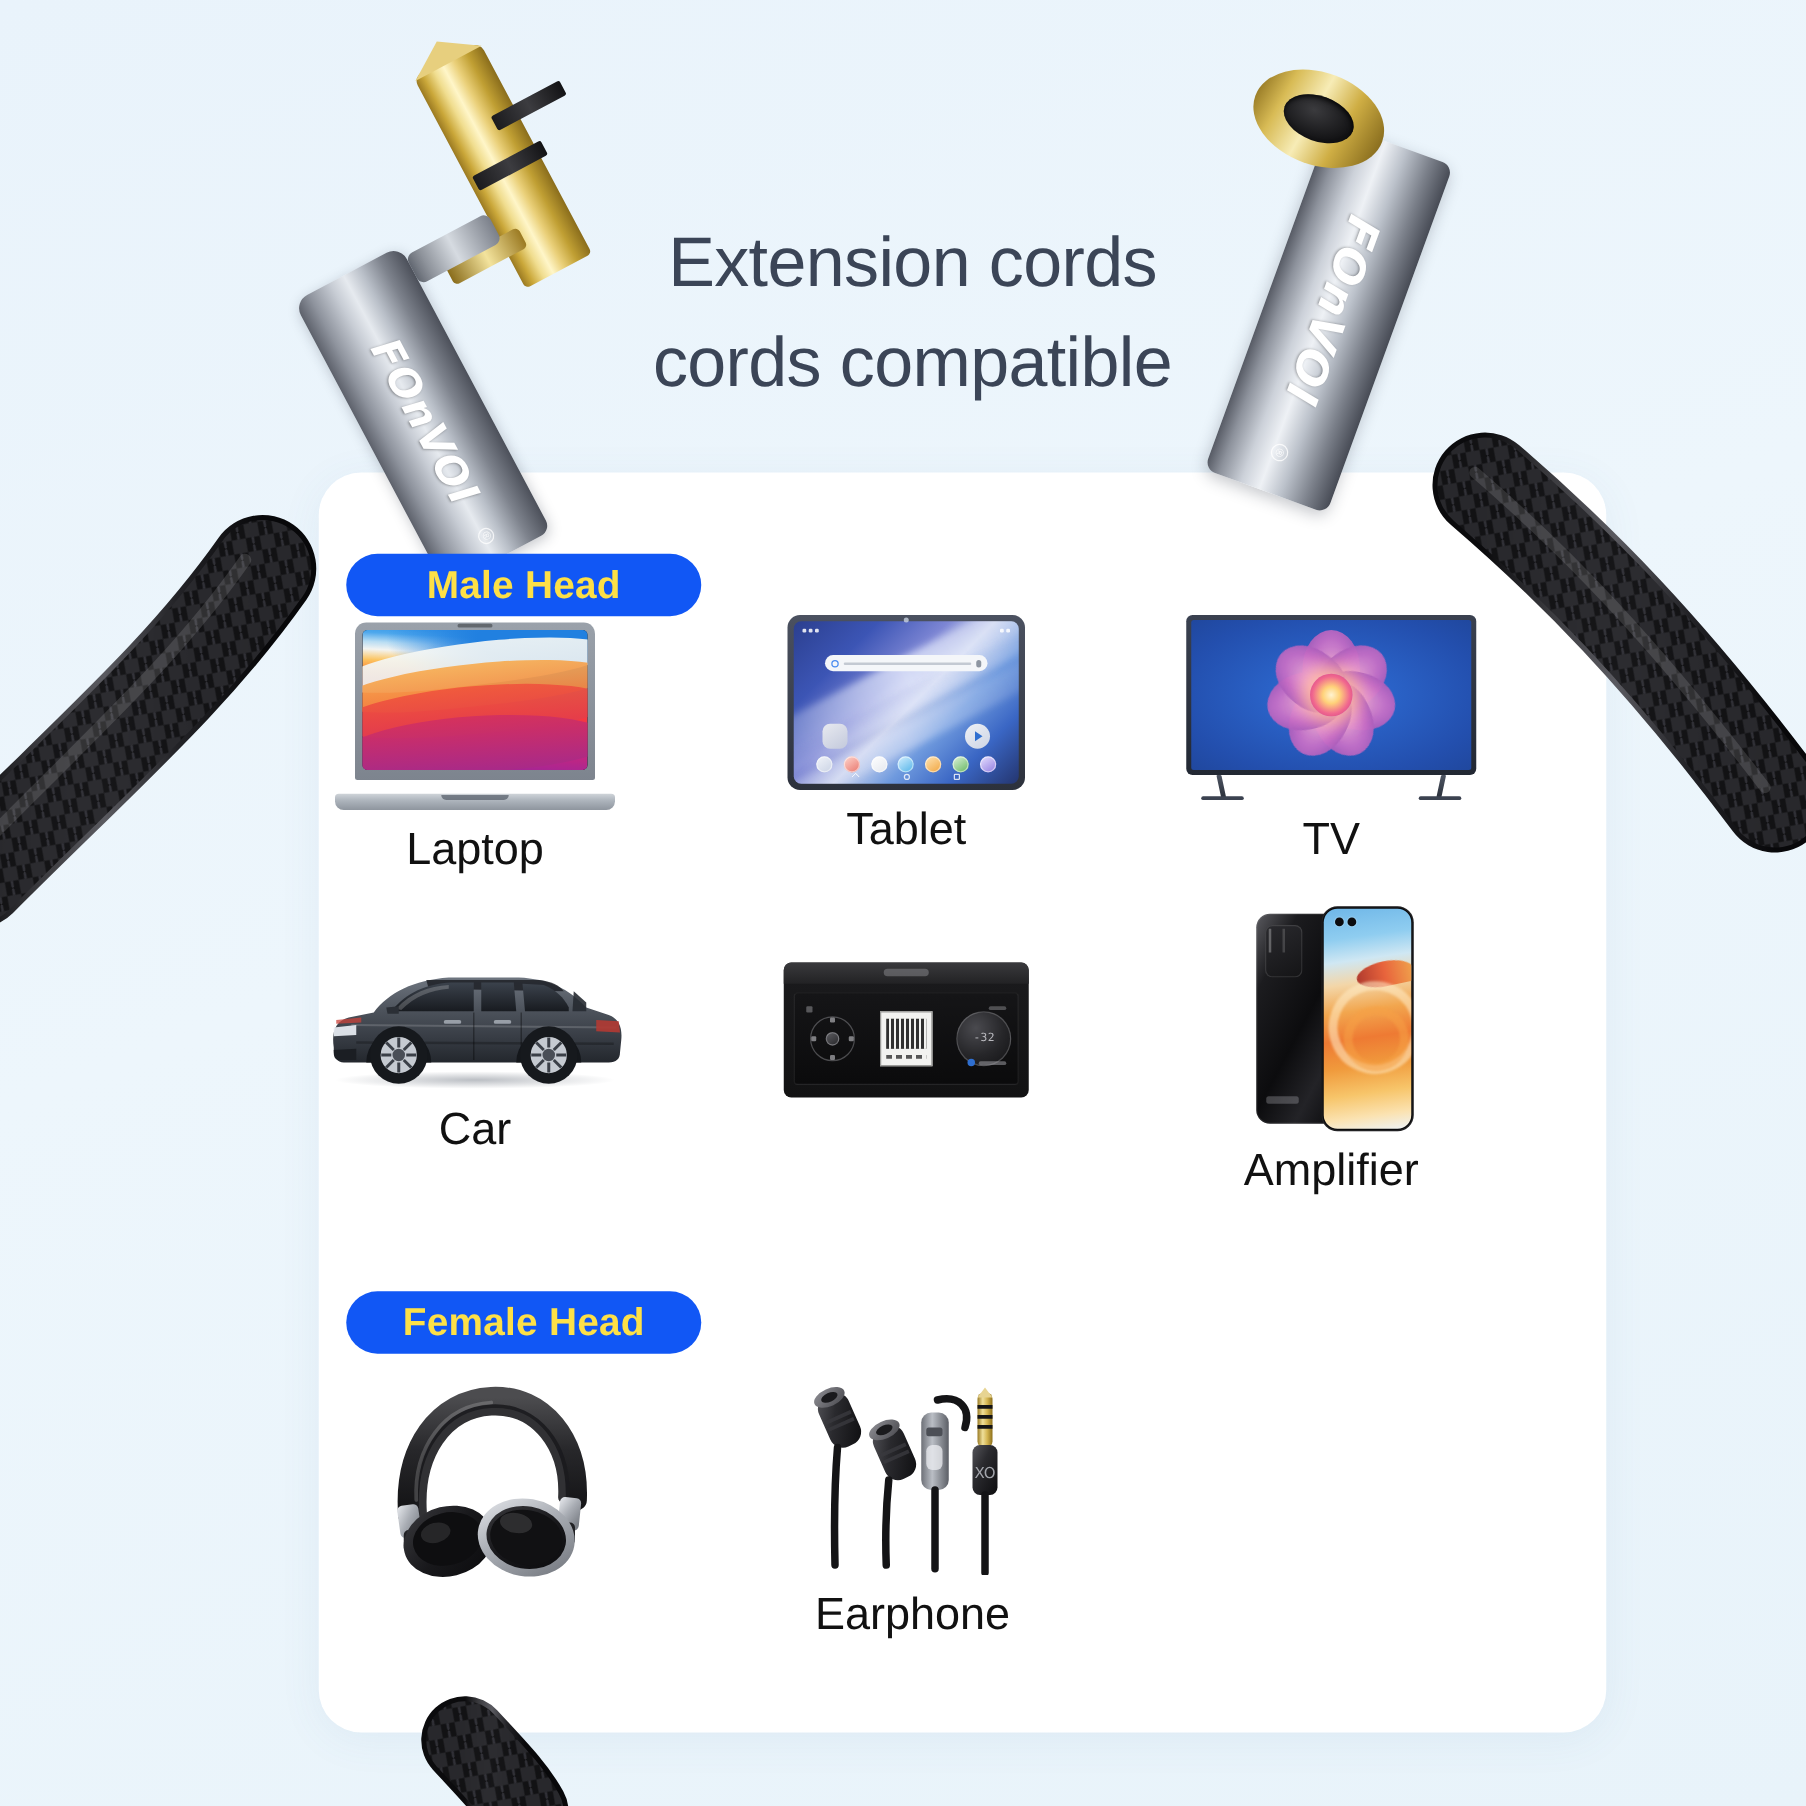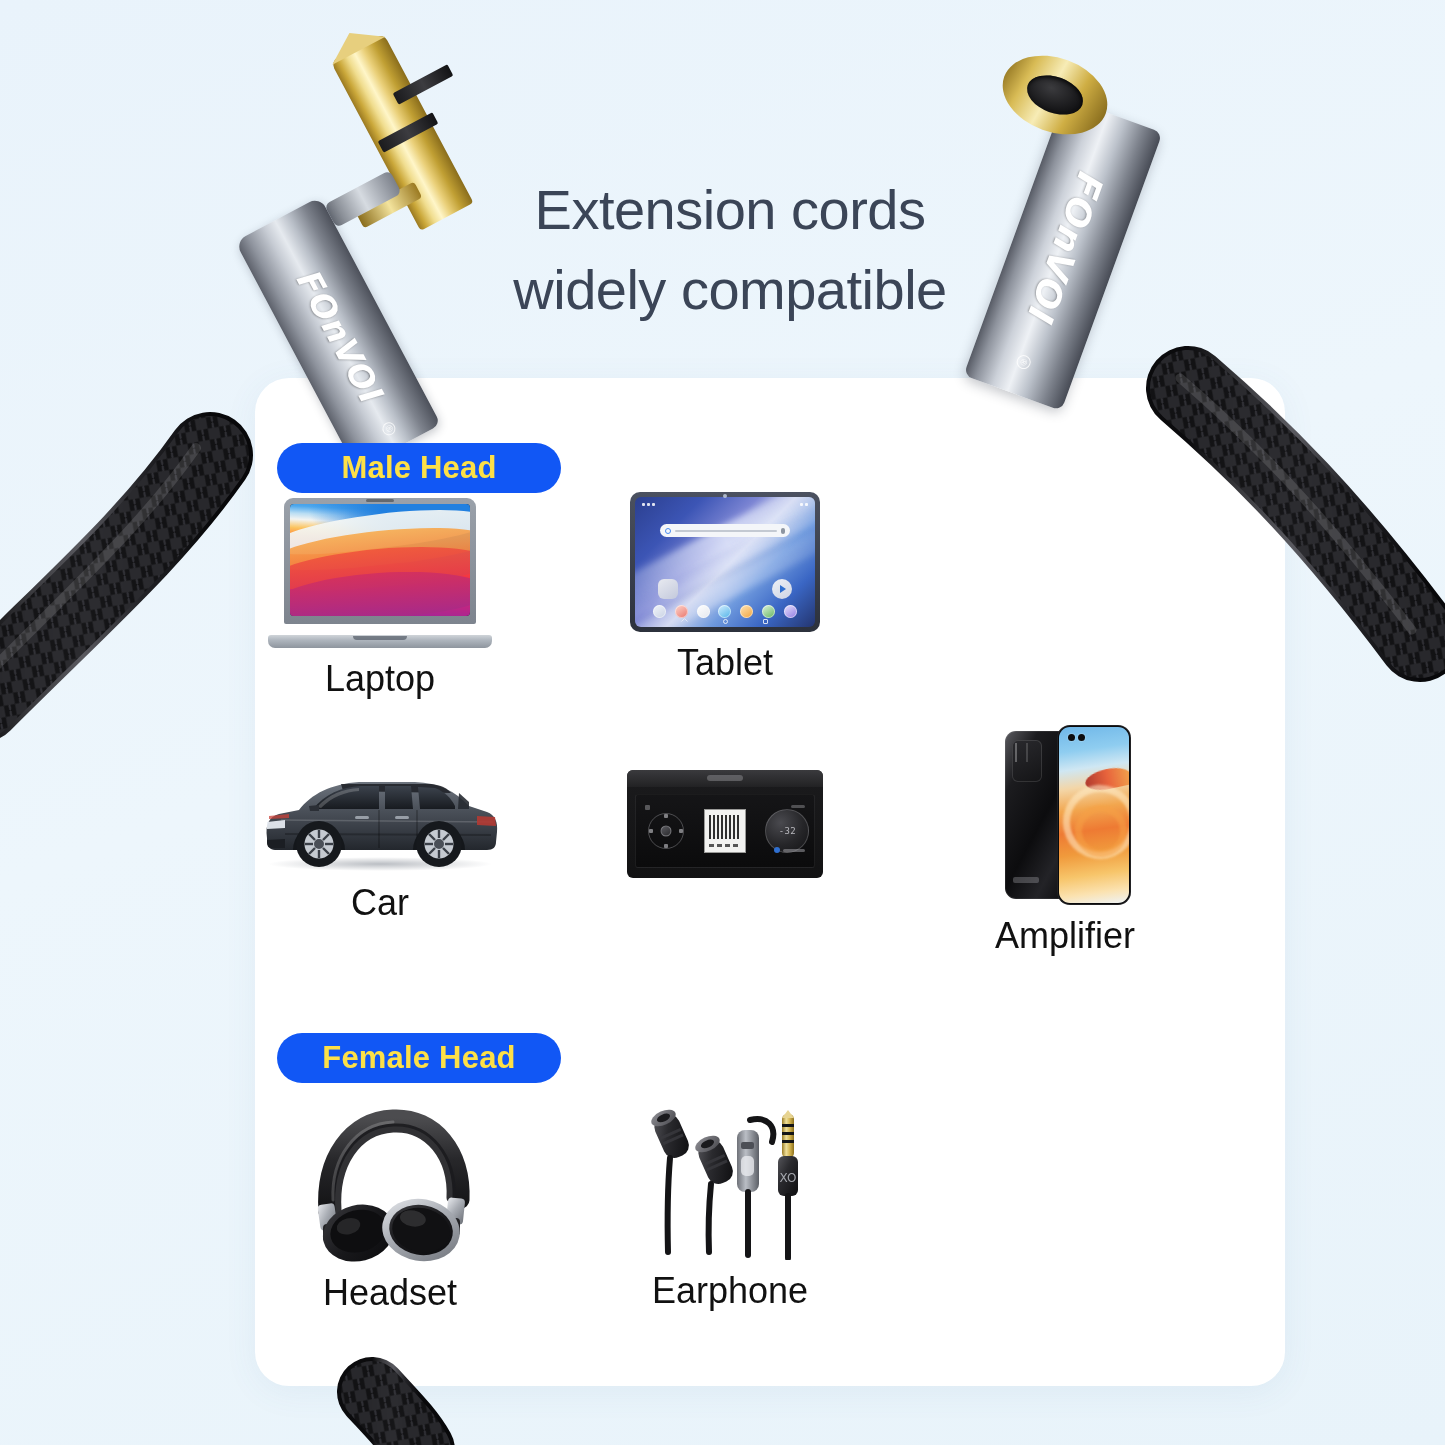--- a/index.html
+++ b/index.html
@@ -637,21 +637,21 @@
       <span class="logo">FOnVOI</span>
       <span class="rmark">®</span>
     </div>
     <div class="gold-ring">
       <div class="socket"></div>
     </div>
   </div>
 
   <div class="headline">
     <span class="l1">Extension cords</span>
-    <span class="l2">widely compatible</span>
+    <span class="l2">cords compatible</span>
   </div>
 
   <div class="badge" id="badge-male">
     <span>Male Head</span>
   </div>
   <div class="badge" id="badge-female">
     <span>Female Head</span>
   </div>
 
   <div class="tile" id="tile-laptop">
@@ -715,20 +715,45 @@
               <i></i>
             </div>
           </div>
           <div class="cam"></div>
         </div>
       </div>
     </div>
     <div class="cap">Tablet</div>
   </div>
 
+  <div class="tile" id="tile-tv">
+    <div class="thumb">
+      <div class="tv">
+        <div class="panel">
+          <div class="scr">
+            <div class="flower">
+              <div class="petal"></div>
+              <div class="petal"></div>
+              <div class="petal"></div>
+              <div class="petal"></div>
+              <div class="petal"></div>
+              <div class="petal"></div>
+              <div class="petal"></div>
+              <div class="core"></div>
+            </div>
+          </div>
+        </div>
+        <div class="stand-l"></div>
+        <div class="stand-r"></div>
+        <div class="foot-l"></div>
+        <div class="foot-r"></div>
+      </div>
+    </div>
+    <div class="cap">TV</div>
+  </div>
 
   <div class="tile" id="tile-car">
     <div class="thumb">
       <div class="car">
         <svg viewBox="0 0 250 112" xmlns="http://www.w3.org/2000/svg" aria-hidden="true">
           <defs>
             <linearGradient id="carBody" x1="0" y1="0" x2="0" y2="1">
               <stop offset="0%" stop-color="#6e757f"></stop>
               <stop offset="38%" stop-color="#4d535c"></stop>
               <stop offset="70%" stop-color="#383d45"></stop>
@@ -922,21 +947,20 @@
 
           <g transform="rotate(10 124 130)">
             <ellipse cx="124" cy="130" rx="39" ry="31" fill="url(#ringG)"></ellipse>
             <ellipse cx="124" cy="130" rx="32" ry="25" fill="url(#cupG)"></ellipse>
             <ellipse cx="124" cy="130" rx="29" ry="22" fill="#111113"></ellipse>
             <ellipse cx="114" cy="120" rx="13" ry="8" fill="rgba(255,255,255,.12)"></ellipse>
           </g>
         </svg>
       </div>
     </div>
-    <div class="cap">Headset</div>
   </div>
 
   <div class="tile" id="tile-earphone">
     <div class="thumb">
       <div class="earphone">
         <svg viewBox="0 0 186 160" xmlns="http://www.w3.org/2000/svg" aria-hidden="true">
           <defs>
             <linearGradient id="budG" x1="0" y1="0" x2="1" y2="1">
               <stop offset="0%" stop-color="#55555a"></stop>
               <stop offset="40%" stop-color="#2a2a2e"></stop>

